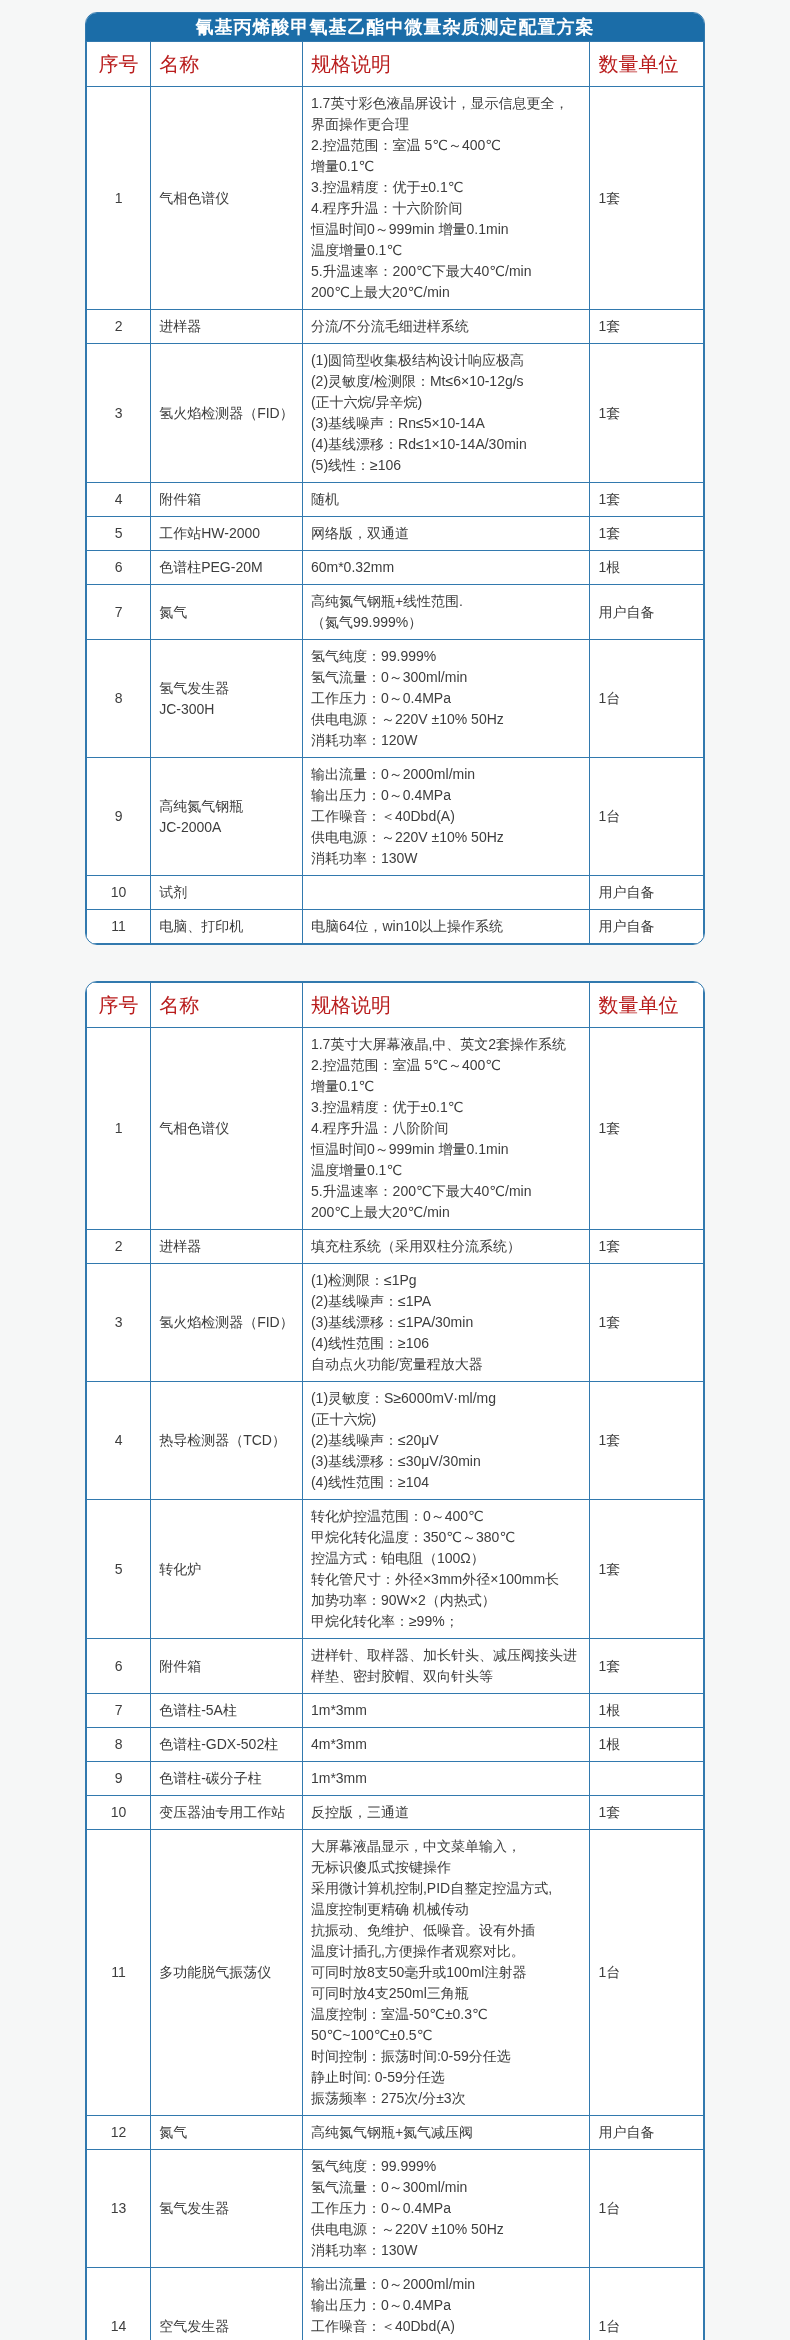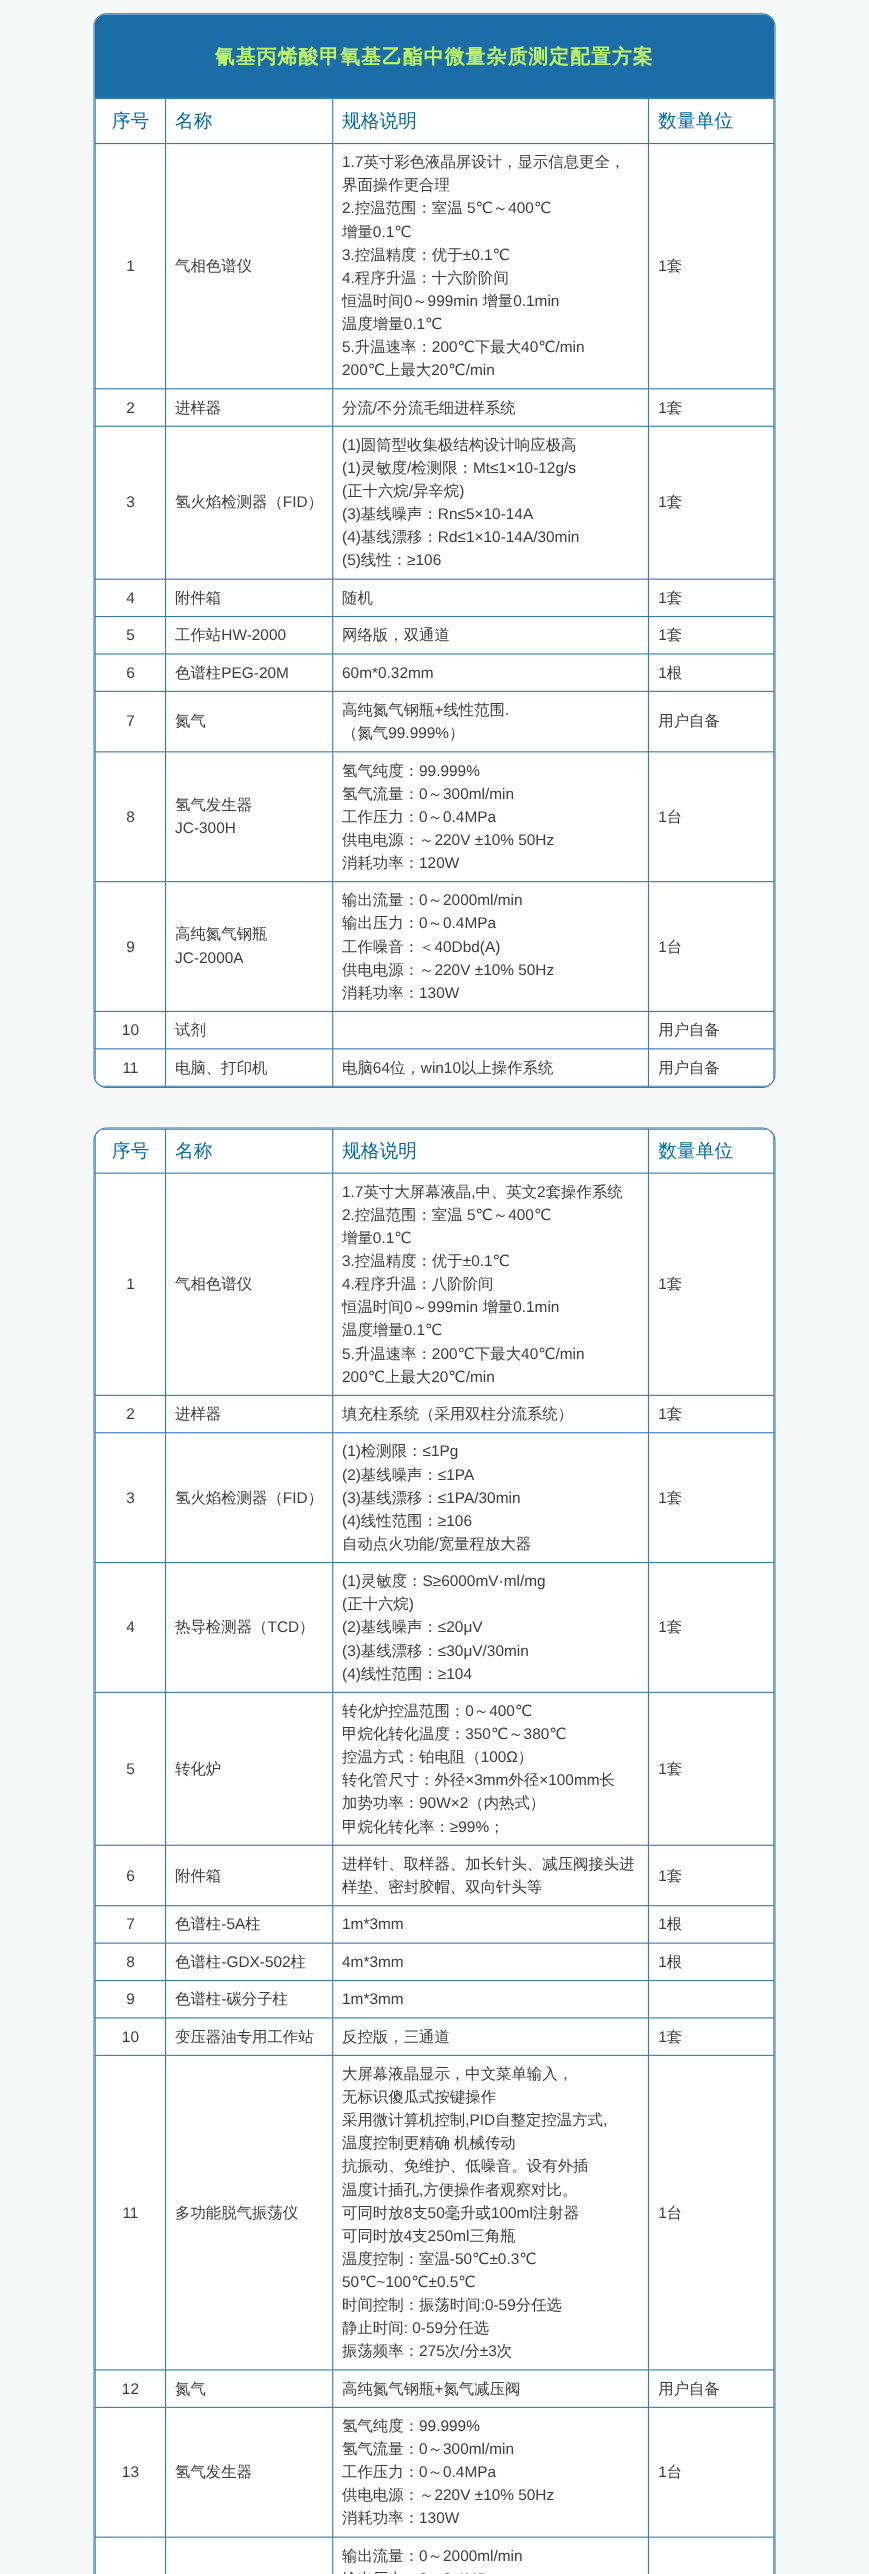--- a/index.html
+++ b/index.html
@@ -24,45 +24,45 @@
   .tbl{
     width:620px;
     margin:0 auto 36px;
     background:#ffffff;
     border:1px solid var(--border);
     border-radius:12px;
     overflow:hidden;
   }
   .tbl-title{
     background:var(--accent);
-    color:#bef264;
+    color:#ffffff;
     font-weight:bold;
     font-size:18px;
     letter-spacing:1px;
     text-align:center;
-    padding:26px 6px;
+    padding:2px 6px;
   }
   table{
     width:100%;
     border-collapse:collapse;
     font-size:14px;
     color:var(--text);
   }
   th,td{
     border:1px solid var(--border);
     padding:6px 8px;
     vertical-align:middle;
     line-height:1.5;
     text-align:left;
     font-weight:normal;
   }
   thead th{
-    font-size:17px;
+    font-size:20px;
     padding:7px 8px;
-    color:#0369a1;
+    color:#b91c1c;
   }
   col.c-no{width:10.4%;}
   col.c-name{width:24.6%;}
   col.c-spec{width:46.6%;}
   col.c-qty{width:18.4%;}
   td.no, th.no{text-align:center;}
   td.name, td.spec, td.qty{white-space:pre-line;}
   tr.merge td{border-top:none;}
 </style>
 </head>
@@ -105,21 +105,21 @@
           <tr>
             <td class="no">2</td>
             <td class="name">进样器</td>
             <td class="spec">分流/不分流毛细进样系统</td>
             <td class="qty">1套</td>
           </tr>
           <tr>
             <td class="no">3</td>
             <td class="name">氢火焰检测器（FID）</td>
             <td class="spec">(1)圆筒型收集极结构设计响应极高
-(1)灵敏度/检测限：Mt≤1×10-12g/s
+(2)灵敏度/检测限：Mt≤6×10-12g/s
 (正十六烷/异辛烷)
 (3)基线噪声：Rn≤5×10-14A
 (4)基线漂移：Rd≤1×10-14A/30min
 (5)线性：≥106</td>
             <td class="qty">1套</td>
           </tr>
           <tr>
             <td class="no">4</td>
             <td class="name">附件箱</td>
             <td class="spec">随机</td>

